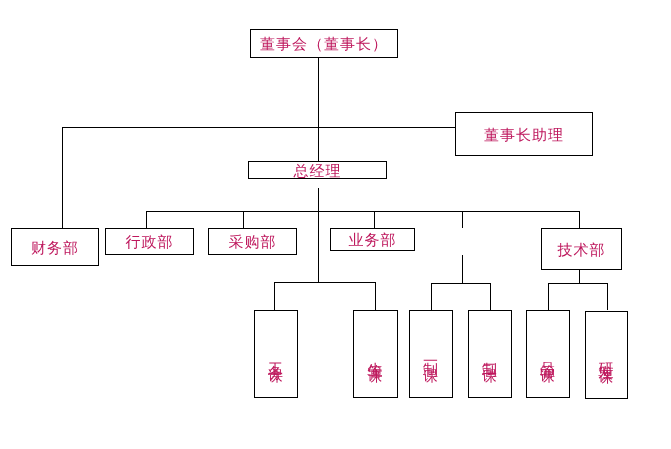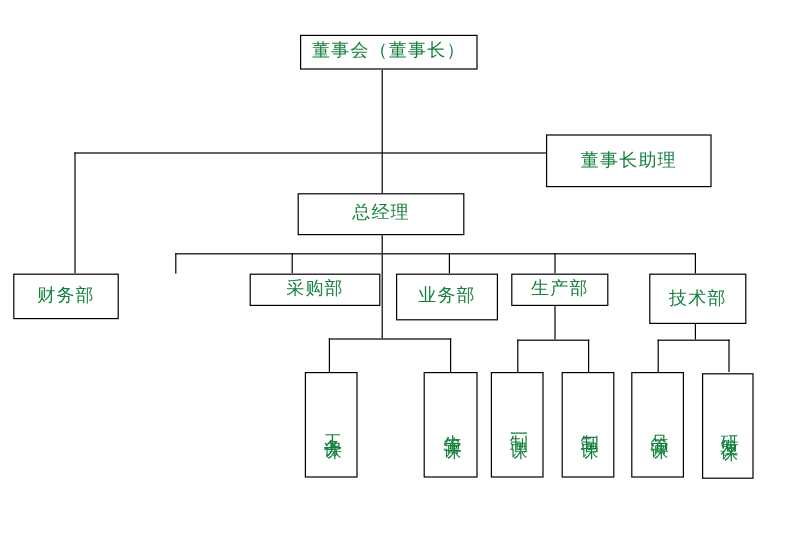--- a/index.html
+++ b/index.html
@@ -1,22 +1,22 @@
 <!DOCTYPE html>
 <html><head>
 <meta charset="utf-8">
 <style>
   html, body { margin: 0; padding: 0; background: #ffffff; }
   .canvas {
     position: relative;
     width: 671px;
     height: 449px;
     background: #ffffff;
-    font-family: Liberation Serif, serif;
-    color: #15803d;
+    font-family: Liberation Sans, sans-serif;
+    color: #be185d;
     overflow: hidden;
   }
   .node {
     position: absolute;
     box-sizing: border-box;
     border: 1px solid #000000;
     background: #ffffff;
     display: flex;
     align-items: center;
     justify-content: center;
@@ -60,26 +60,26 @@
   <div class="line" style="left:490px; top:283px; width:1px;   height:27px"></div>
   <div class="line" style="left:579px; top:255px; width:1px;   height:28px"></div>
   <div class="line" style="left:548px; top:283px; width:60px;  height:1px"></div>
   <div class="line" style="left:548px; top:283px; width:1px;   height:27px"></div>
   <div class="line" style="left:607px; top:283px; width:1px;   height:27px"></div>
 
   <div class="node" style="left:250px; top:29px; width:148px; height:29px">董事会（董事长）</div>
 
   <div class="node" style="left:455px; top:112px; width:138px; height:44px">董事长助理</div>
 
-  <div class="node" style="left:248px; top:161px; width:139px; height:35px">总经理</div>
+  <div class="node" style="left:248px; top:161px; width:139px; height:18px">总经理</div>
 
   <div class="node" style="left:11px;  top:228px; width:88px; height:38px">财务部</div>
-  <div class="node" style="left:208px; top:228px; width:109px; height:27px">采购部</div>
-  <div class="node" style="left:330px; top:228px; width:85px; height:39px">业务部</div>
-  <div class="node" style="left:426px; top:228px; width:81px; height:27px">生产部</div>
+  <div class="node" style="left:105px; top:228px; width:89px; height:27px">行政部</div>
+  <div class="node" style="left:208px; top:228px; width:89px; height:27px">采购部</div>
+  <div class="node" style="left:330px; top:228px; width:85px; height:23px">业务部</div>
   <div class="node" style="left:541px; top:228px; width:81px; height:42px">技术部</div>
 
   <div class="node vnode" style="left:254px; top:310px; width:44px; height:88px">工务课</div>
   <div class="node vnode" style="left:353px; top:310px; width:45px; height:88px">生管课</div>
   <div class="node vnode" style="left:409px; top:310px; width:44px; height:88px">制一课</div>
   <div class="node vnode" style="left:468px; top:310px; width:44px; height:88px">制二课</div>
   <div class="node vnode" style="left:526px; top:310px; width:44px; height:88px">品管课</div>
   <div class="node vnode" style="left:585px; top:311px; width:43px; height:88px">研发课</div>
 
 </div>

